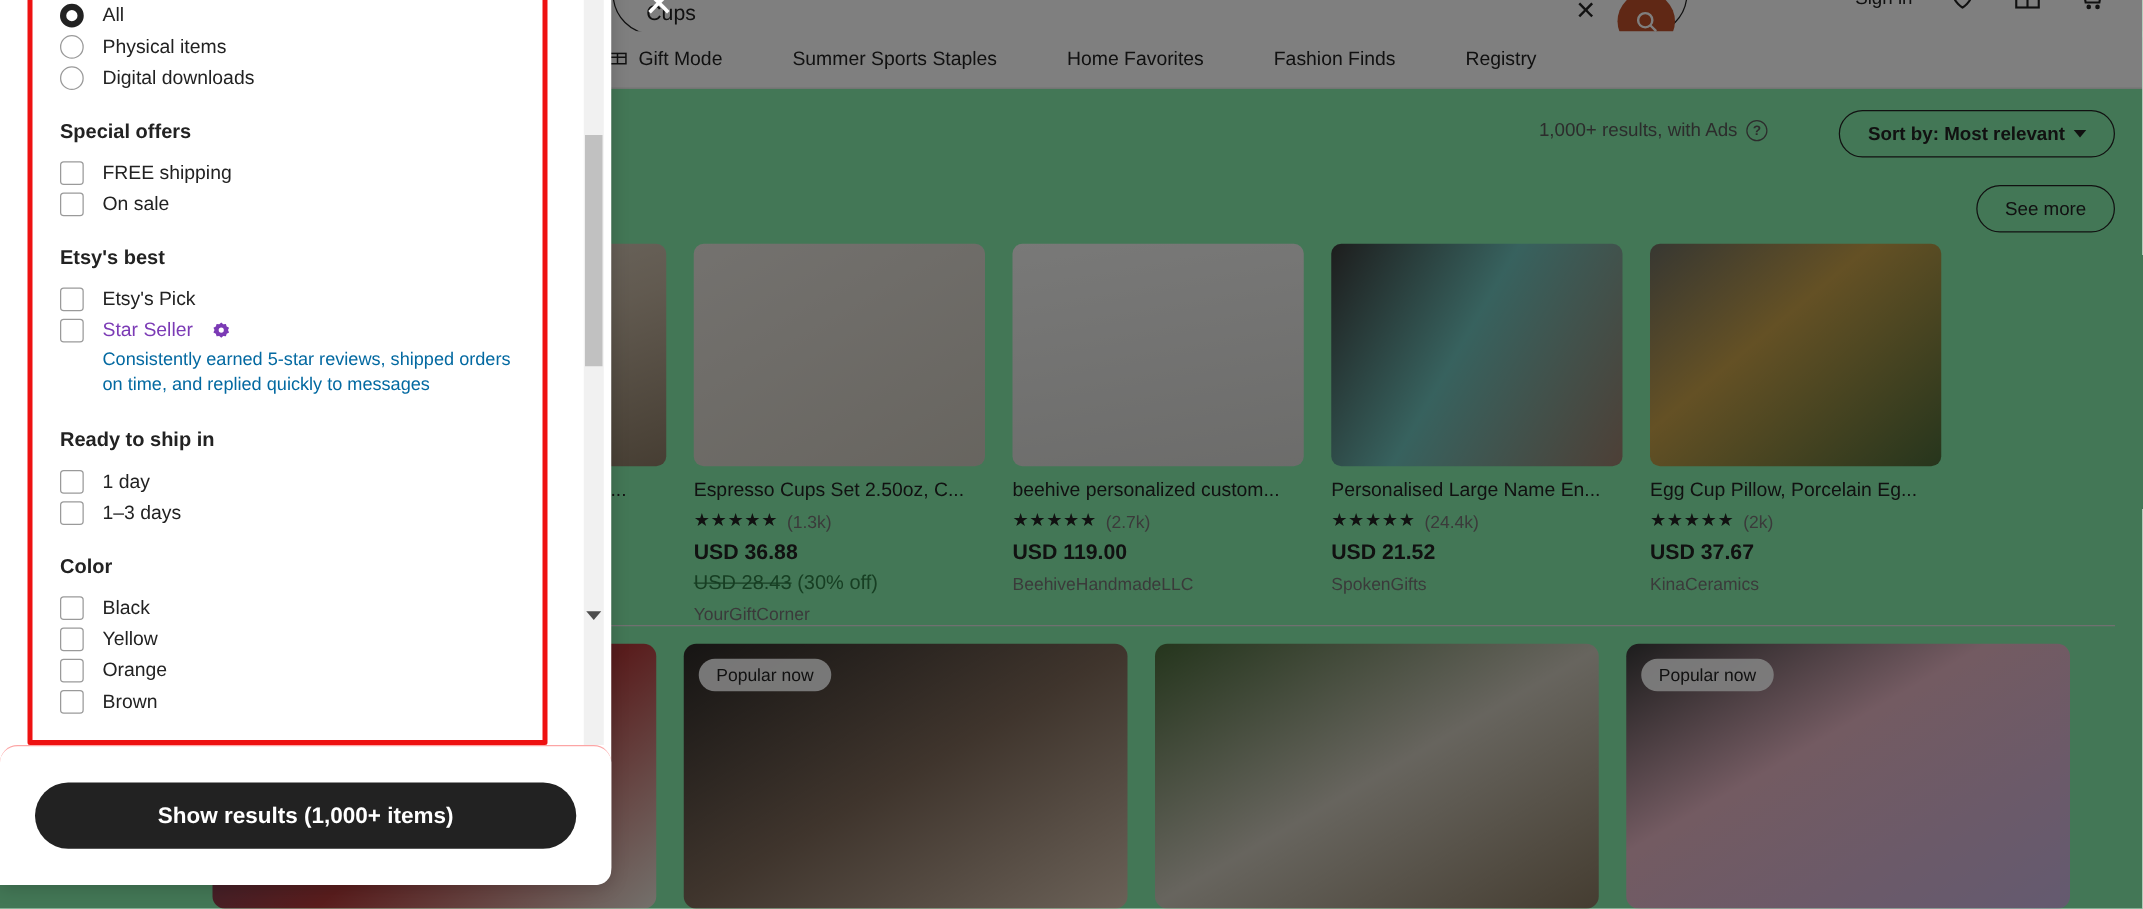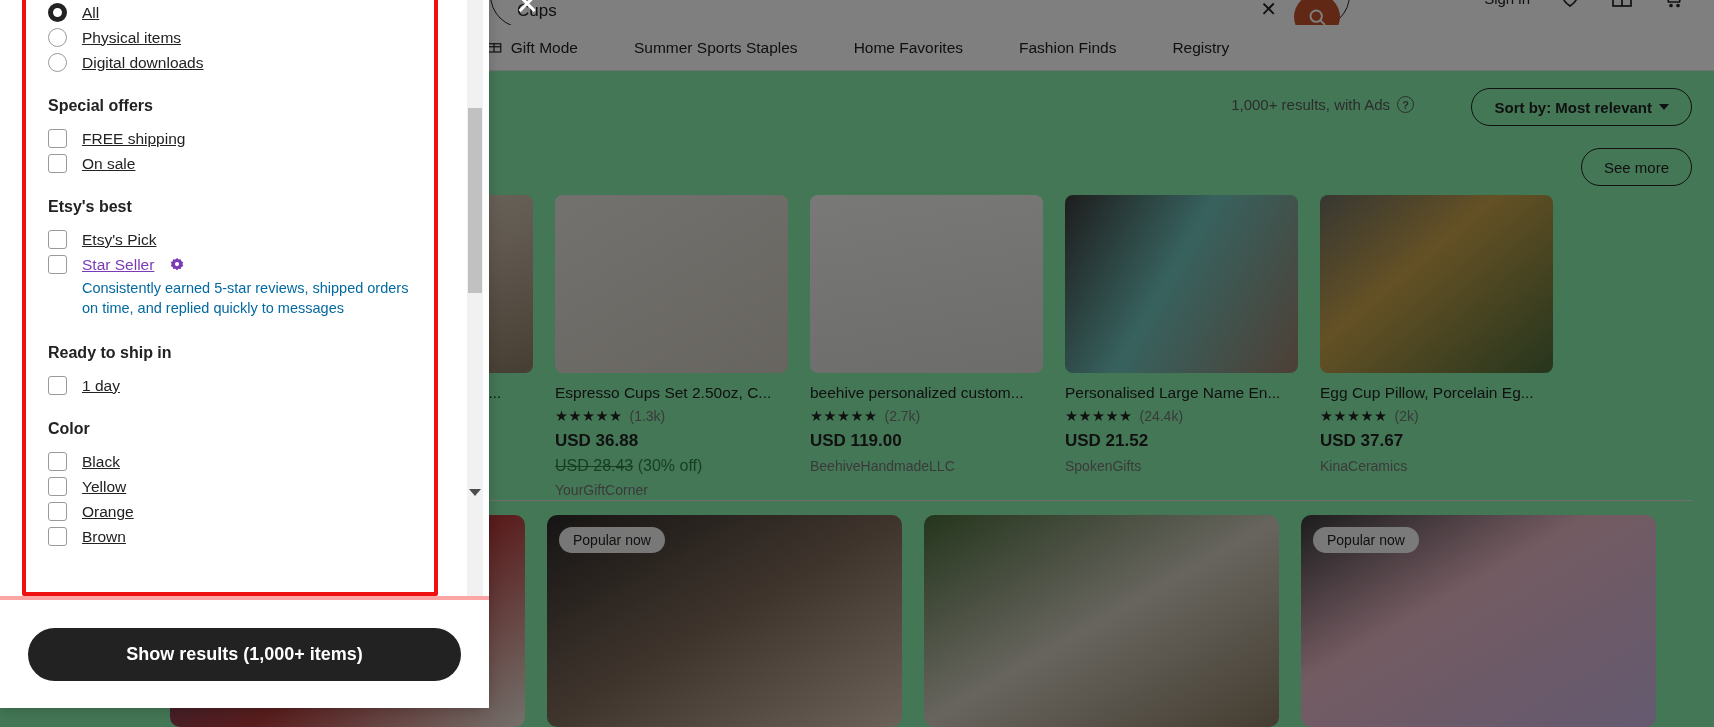--- a/index.html
+++ b/index.html
@@ -208,21 +208,21 @@
   }
   .radio.checked {
     border: 5.5px solid #222;
     background: #fff;
   }
   .cbox {
     width: 19px; height: 19px; border-radius: 3px;
     border: 1.8px solid #9a9a9a; flex: none;
     background: #fff;
   }
-  .flabel { font-size: 15.5px; color: #222; text-decoration: underline; }
+  .flabel { font-size: 15.5px; color: #222; }
   .flabel.purple { color: #7b3ab5; }
   .star-badge {
     width: 16px; height: 16px; display: inline-block;
     flex: none;
   }
   .fhelp {
     font-size: 14.5px; color: #0369a1; line-height: 1.35;
     margin-top: 2px; margin-left: 34px;
     max-width: 330px;
   }
@@ -257,24 +257,25 @@
   .scroll-arrow i {
     width: 0; height: 0;
     border-left: 6px solid transparent; border-right: 6px solid transparent;
     border-top: 7px solid #4d4d4d;
     display: block;
   }
 
   
   .filter-footer {
     height: 112px; flex: none;
-    border-top: 4px solid #fca5a5;
+    border-top: 1px solid #fca5a5;
     background: #fff;
     display: flex; align-items: center; justify-content: center;
     padding: 0 28px;
+    border-radius: 14px;
   }
   .show-results-btn {
     width: 100%; height: 53px;
     background: #222; color: #fff;
     border: none; border-radius: 27px;
     font-size: 18px; font-weight: bold;
     font-family: "Liberation Sans", sans-serif;
     cursor: pointer;
   }
   .dialog-close {
@@ -503,20 +504,24 @@
           </label>
           <div class="fhelp">Consistently earned 5-star reviews, shipped orders on time, and replied quickly to messages</div>
         </div>
 
         <div class="fgroup" style="margin-top:26px;">
           <div class="fgroup-title">Ready to ship in</div>
           <label class="frow">
             <span class="cbox"></span>
             <span class="flabel">1 day</span>
           </label>
+          <label class="frow">
+            <span class="cbox"></span>
+            <span class="flabel">1–3 days</span>
+          </label>
         </div>
 
         <div class="fgroup">
           <div class="fgroup-title">Color</div>
           <label class="frow">
             <span class="cbox"></span>
             <span class="flabel">Black</span>
           </label>
           <label class="frow">
             <span class="cbox"></span>

